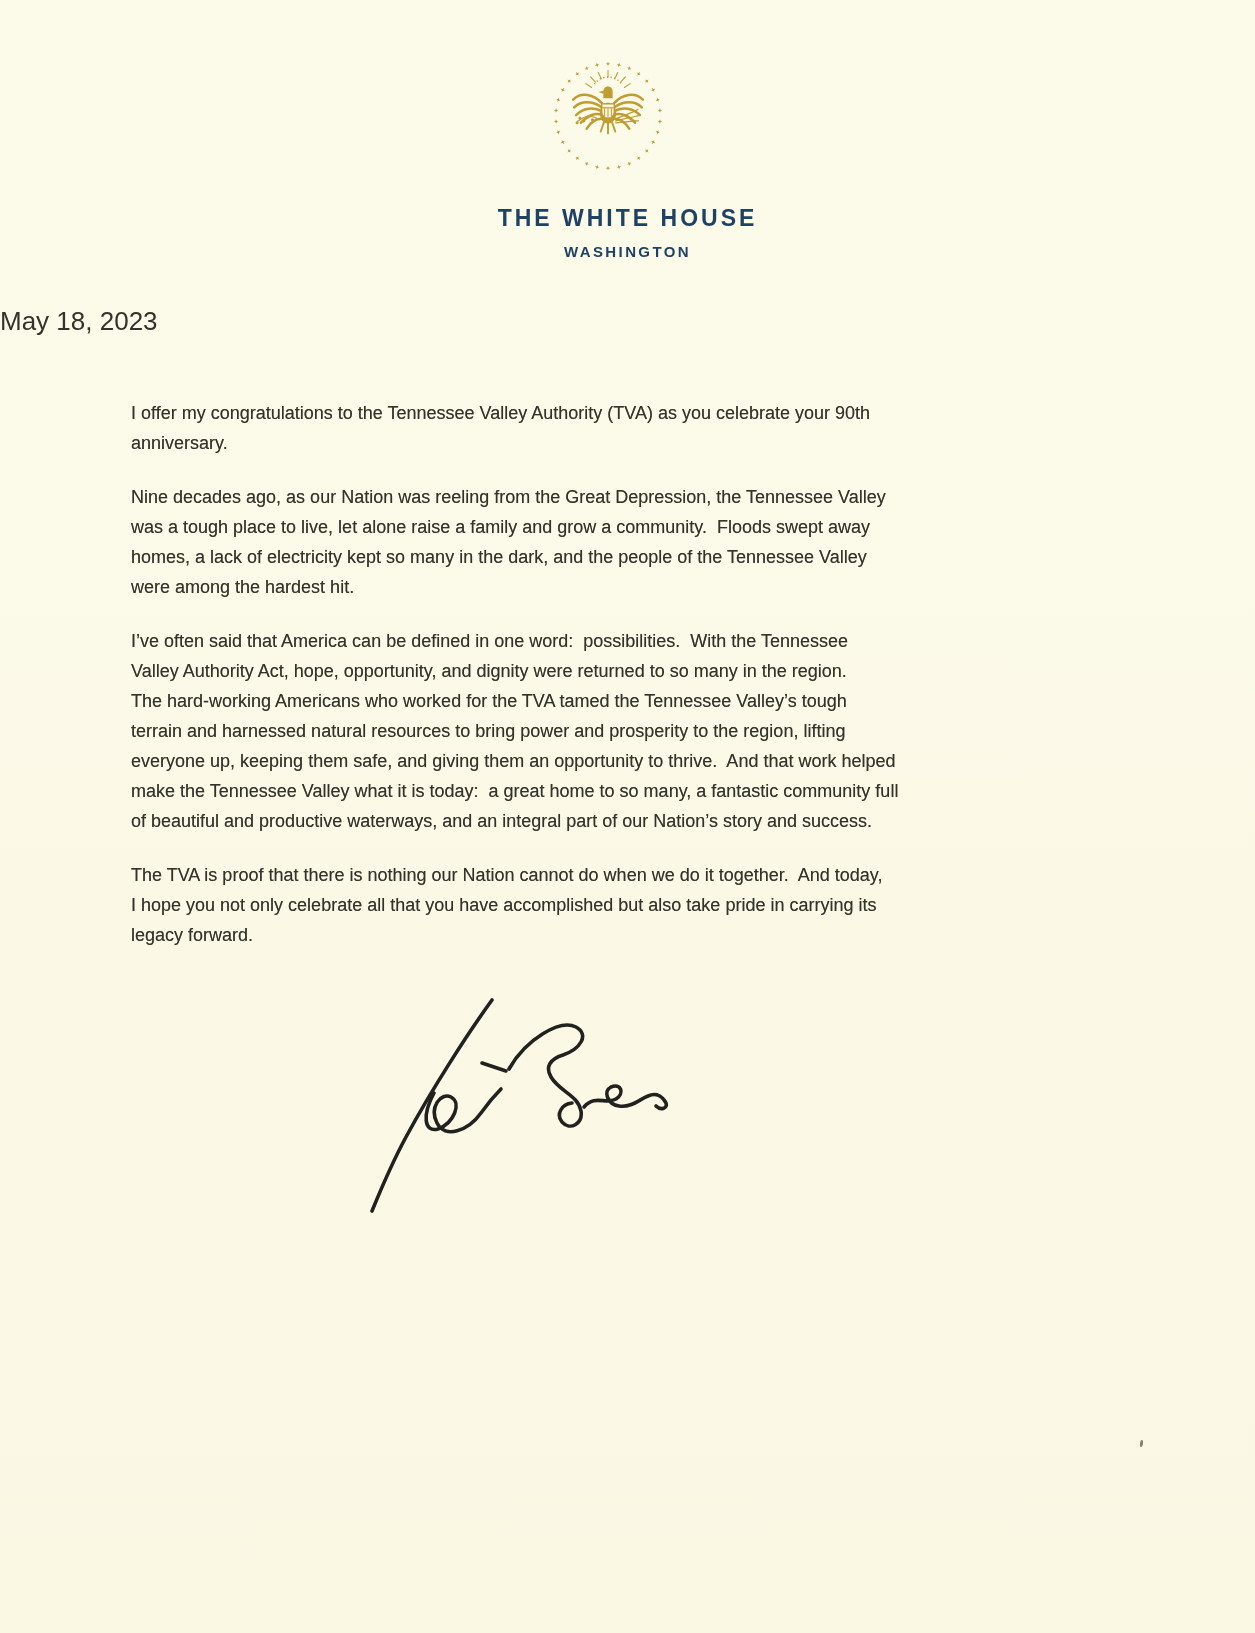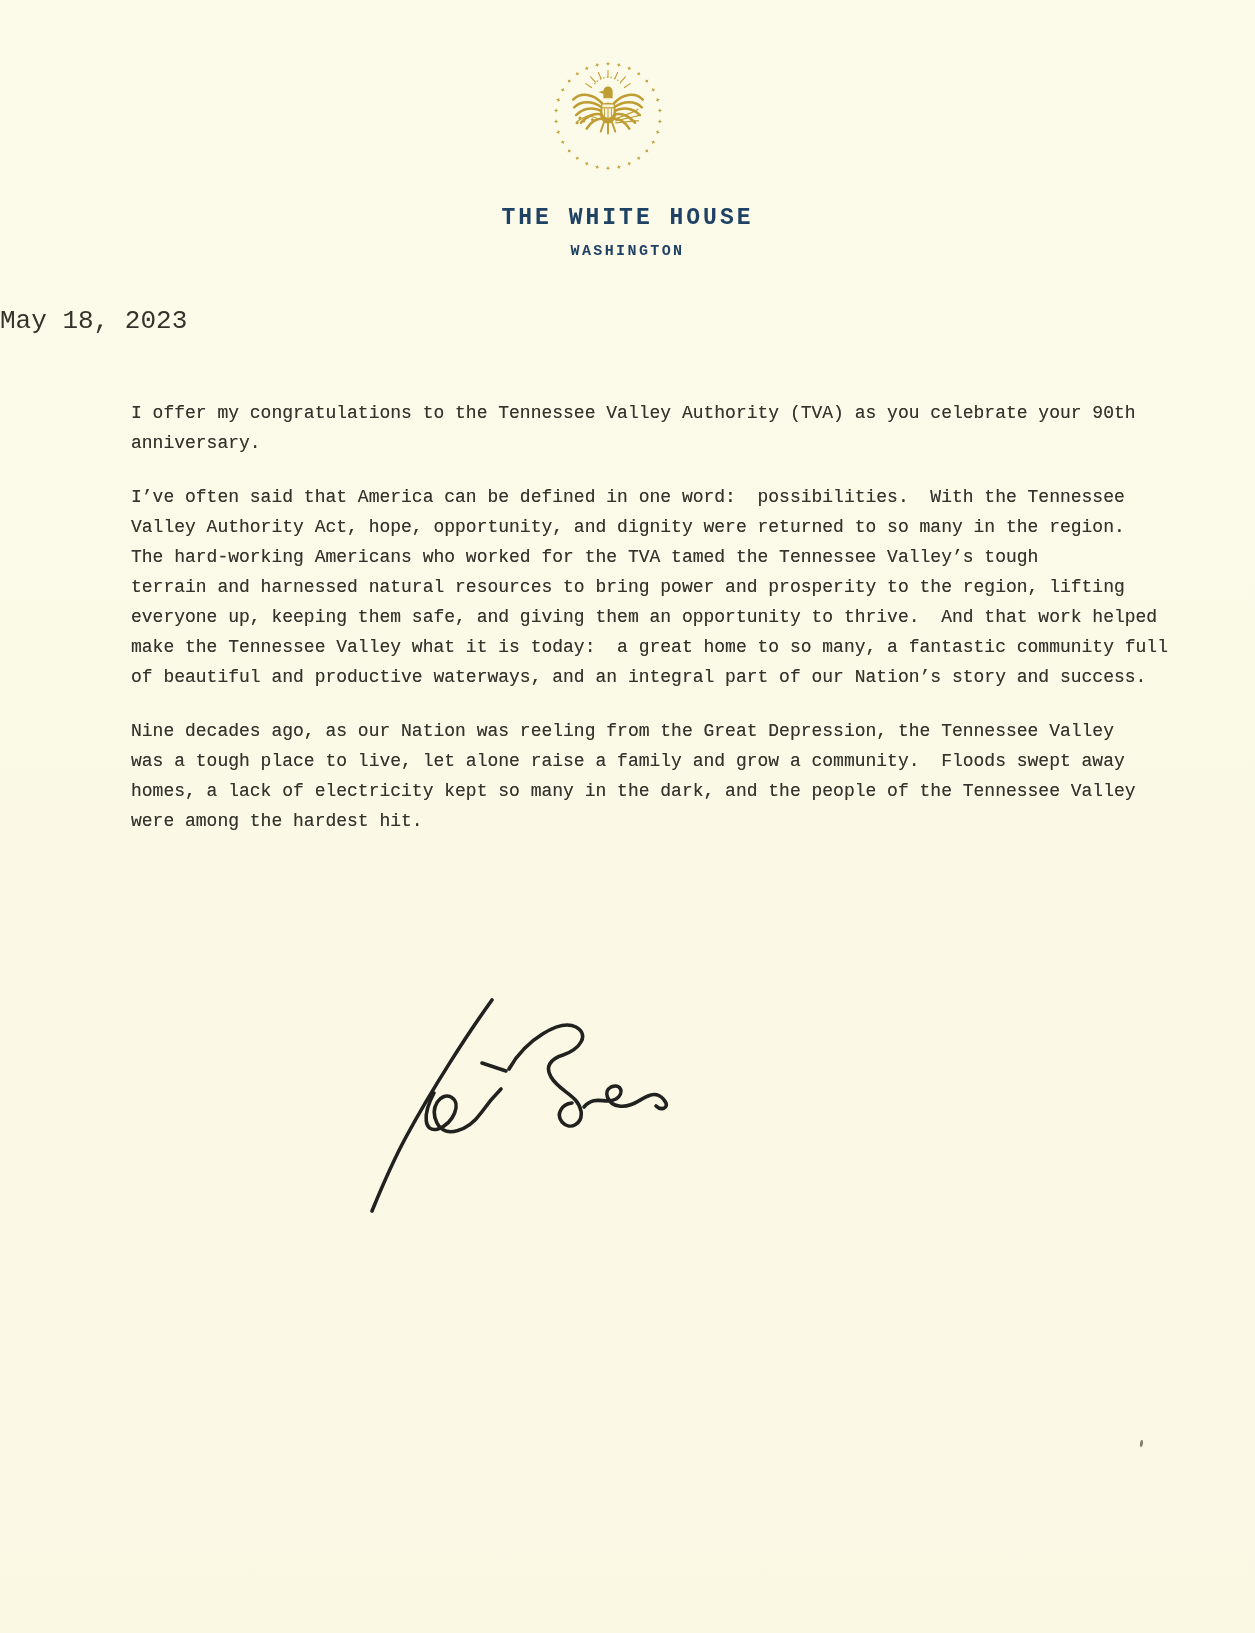--- a/index.html
+++ b/index.html
@@ -2,21 +2,21 @@
 <html><head>
 <meta charset="utf-8">
 <style>
   html,body { margin:0; padding:0; background:#8a8a84; }
   .page {
     position:relative;
     width:1255px; height:1633px;
     margin:0 auto;
     background:linear-gradient(180deg,#fcfbea 0%, #fbf9e6 55%, #faf8e3 100%);
     overflow:hidden;
-    font-family:Liberation Mono, monospace;
+    font-family:Liberation Sans, sans-serif;
   }
   .seal {
     position:absolute; top:58px; left:550px;
     width:116px; height:116px;
   }
   .org {
     position:absolute; top:206px; left:0; width:100%;
     text-align:center;
     font-weight:bold; font-size:23px; line-height:24px;
     letter-spacing:3px; color:#1e4164;
@@ -149,31 +149,34 @@
   </svg>
 
   <div class="org">THE WHITE HOUSE</div>
   <div class="city">WASHINGTON</div>
 
   <div class="date">May 18, 2023</div>
 
   <div class="body">
     <p>I offer my congratulations to the Tennessee Valley Authority (TVA) as you celebrate your 90th
 anniversary.</p>
+    <p>Nine decades ago, as our Nation was reeling from the Great Depression, the Tennessee Valley
+was a tough place to live, let alone raise a family and grow a community.  Floods swept away
+homes, a lack of electricity kept so many in the dark, and the people of the Tennessee Valley
+were among the hardest hit.</p>
     <p>I’ve often said that America can be defined in one word:  possibilities.  With the Tennessee
 Valley Authority Act, hope, opportunity, and dignity were returned to so many in the region.
 The hard-working Americans who worked for the TVA tamed the Tennessee Valley’s tough
 terrain and harnessed natural resources to bring power and prosperity to the region, lifting
 everyone up, keeping them safe, and giving them an opportunity to thrive.  And that work helped
 make the Tennessee Valley what it is today:  a great home to so many, a fantastic community full
 of beautiful and productive waterways, and an integral part of our Nation’s story and success.</p>
-    <p>Nine decades ago, as our Nation was reeling from the Great Depression, the Tennessee Valley
-was a tough place to live, let alone raise a family and grow a community.  Floods swept away
-homes, a lack of electricity kept so many in the dark, and the people of the Tennessee Valley
-were among the hardest hit.</p>
+    <p>The TVA is proof that there is nothing our Nation cannot do when we do it together.  And today,
+I hope you not only celebrate all that you have accomplished but also take pride in carrying its
+legacy forward.</p>
   </div>
 
   <svg class="sig" viewBox="0 0 340 280" aria-hidden="true">
     <g fill="none" stroke="#21211f" stroke-width="3.6" stroke-linecap="round" stroke-linejoin="round">
 
       <path d="M144,55 C120,88 84,144 58,192 C45,216 33,244 24,266"></path>
 
       <path d="M86,148 C74,170 76,188 90,184 C106,178 114,158 103,152 C93,147 81,162 89,178 C97,194 120,186 133,168 C140,158 147,150 153,144"></path>
 
       <path d="M134,118 L158,126"></path>

